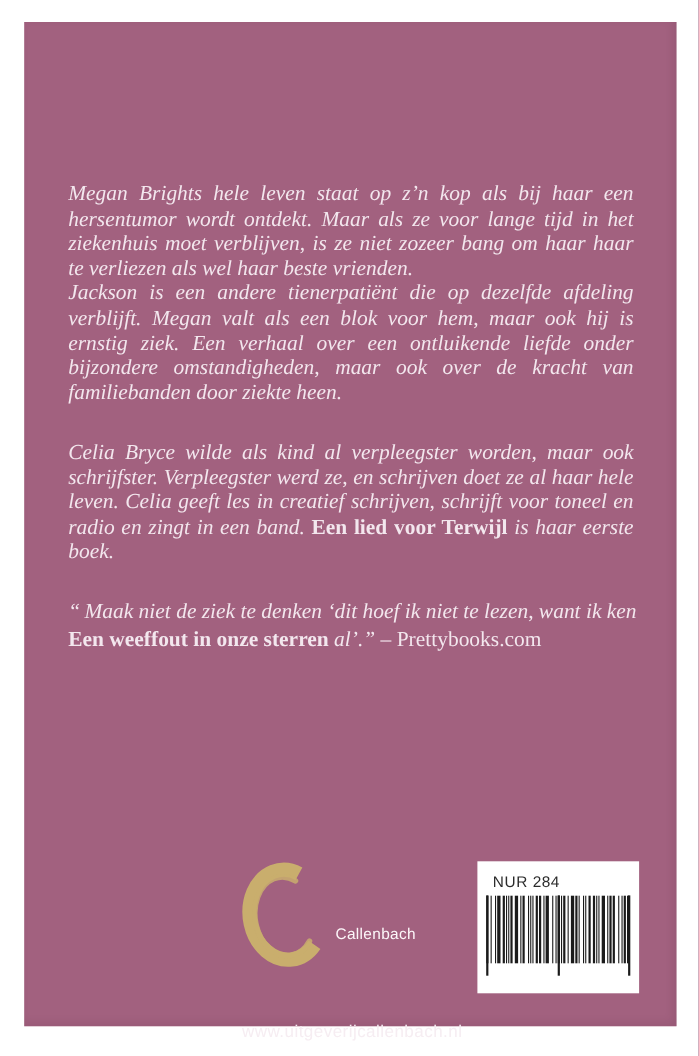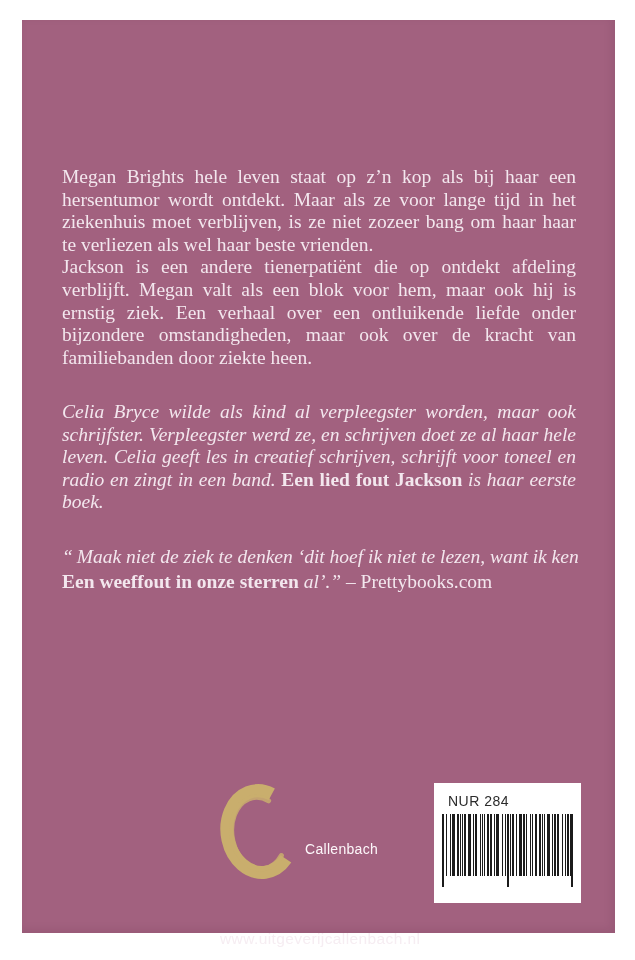--- a/index.html
+++ b/index.html
@@ -20,21 +20,21 @@
   .tagline {
     position:absolute; left:40px; top:52px;
     font-size:21px; line-height:28px;
     letter-spacing:0.2px;
   }
   .synopsis {
     position:absolute; left:40px; top:146px; width:514px;
     font-size:19.5px; line-height:22.6px;
     text-align:justify;
   }
-  .synopsis p { margin:0; }
+  .synopsis p { margin:0;font-style:italic; }
   .bio {
     position:absolute; left:40px; top:381px; width:514px;
     font-size:19.5px; line-height:22.6px;
     text-align:justify;
     font-style:italic;
   }
   .quote {
     position:absolute; left:40px; top:524px; width:520px;
     font-size:19.5px; line-height:25px;
     font-style:italic;
@@ -89,24 +89,24 @@
 </style>
 </head>
 <body>
 
 <div class="page">
   <div class="cover">
 
 
     <div class="synopsis">
       <p>Megan Brights hele leven staat op z’n kop als bij haar een hersentumor wordt ontdekt. Maar als ze voor lange tijd in het ziekenhuis moet verblijven, is ze niet zozeer bang om haar haar te verliezen als wel haar beste vrienden.</p>
-      <p>Jackson is een andere tienerpatiënt die op ontdekt afdeling verblijft. Megan valt als een blok voor hem, maar ook hij is ernstig ziek. Een verhaal over een ontluikende liefde onder bijzondere omstandigheden, maar ook over de kracht van familiebanden door ziekte heen.</p>
+      <p>Jackson is een andere tienerpatiënt die op dezelfde afdeling verblijft. Megan valt als een blok voor hem, maar ook hij is ernstig ziek. Een verhaal over een ontluikende liefde onder bijzondere omstandigheden, maar ook over de kracht van familiebanden door ziekte heen.</p>
     </div>
 
-    <div class="bio"><span>Celia Bryce wilde als kind al verpleegster worden, maar ook schrijfster. Verpleegster werd ze, en schrijven doet ze al haar hele leven. Celia geeft les in creatief schrijven, schrijft voor toneel en radio en zingt in een band. </span><span class="bold-upright">Een lied fout Jackson</span><span> is haar eerste boek.</span></div>
+    <div class="bio"><span>Celia Bryce wilde als kind al verpleegster worden, maar ook schrijfster. Verpleegster werd ze, en schrijven doet ze al haar hele leven. Celia geeft les in creatief schrijven, schrijft voor toneel en radio en zingt in een band. </span><span class="bold-upright">Een lied voor Terwijl</span><span> is haar eerste boek.</span></div>
 
     <div class="quote"><span>“ Maak niet de ziek te denken ‘dit hoef ik niet te lezen, want ik ken </span><span class="bold-upright">Een weeffout in onze sterren</span><span> al’.”</span><span class="upright"> – Prettybooks.com</span></div>
 
     <div class="publisher">
       <svg viewBox="0 0 80 100" aria-hidden="true">
         <path d="M 62 14 A 33 41 0 1 0 67 80" fill="none" stroke="#c9ae6d" stroke-width="13" stroke-linecap="butt" transform="rotate(-8 40 50)"></path>
         <path d="M 58 20 A 27 36 0 1 0 63 76" fill="none" stroke="#c9ae6d" stroke-width="5" stroke-linecap="round" opacity="0.85" transform="rotate(-8 40 50)"></path>
       </svg>
       <span class="publisher-name">Callenbach</span>
     </div>

